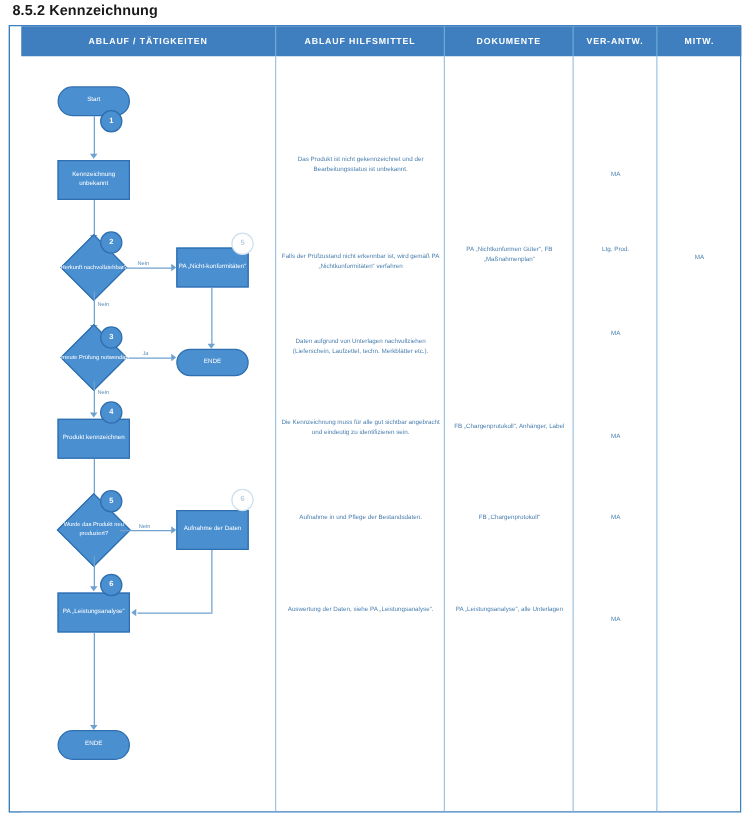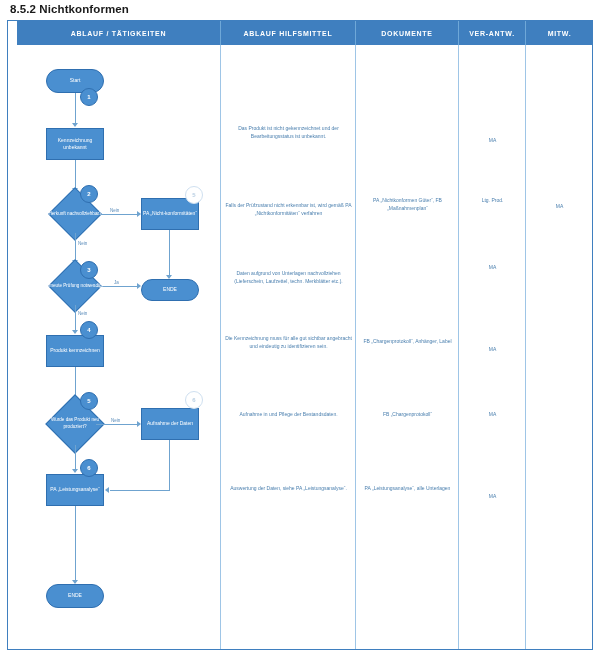--- a/index.html
+++ b/index.html
@@ -148,21 +148,21 @@
   .edge-lbl{
     position:absolute;font-size:4.5px;color:#5a8cba;background:#ffffff;
     padding:0 1px;
   }
 </style>
 </head>
 <body>
 
 <div id="page">
 
-  <div class="doc-title">8.5.2 Nichtkonformen</div>
+  <div class="doc-title">8.5.2 Kennzeichnung</div>
 
   <div class="phase-rail">
     
   </div>
 
   <div class="frame"></div>
 
   <div class="hdr">
     <div class="hdr-cell c1">ABLAUF / TÄTIGKEITEN</div>
     <div class="hdr-cell c2">ABLAUF HILFSMITTEL</div>

